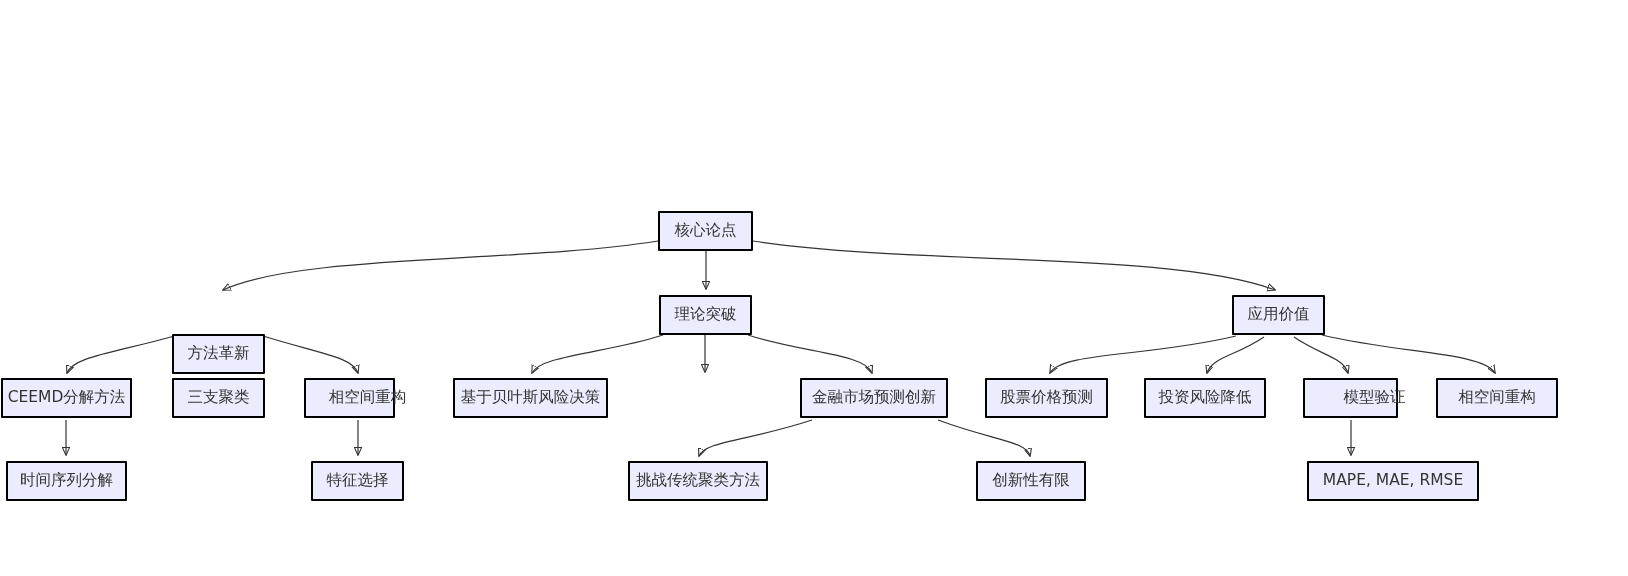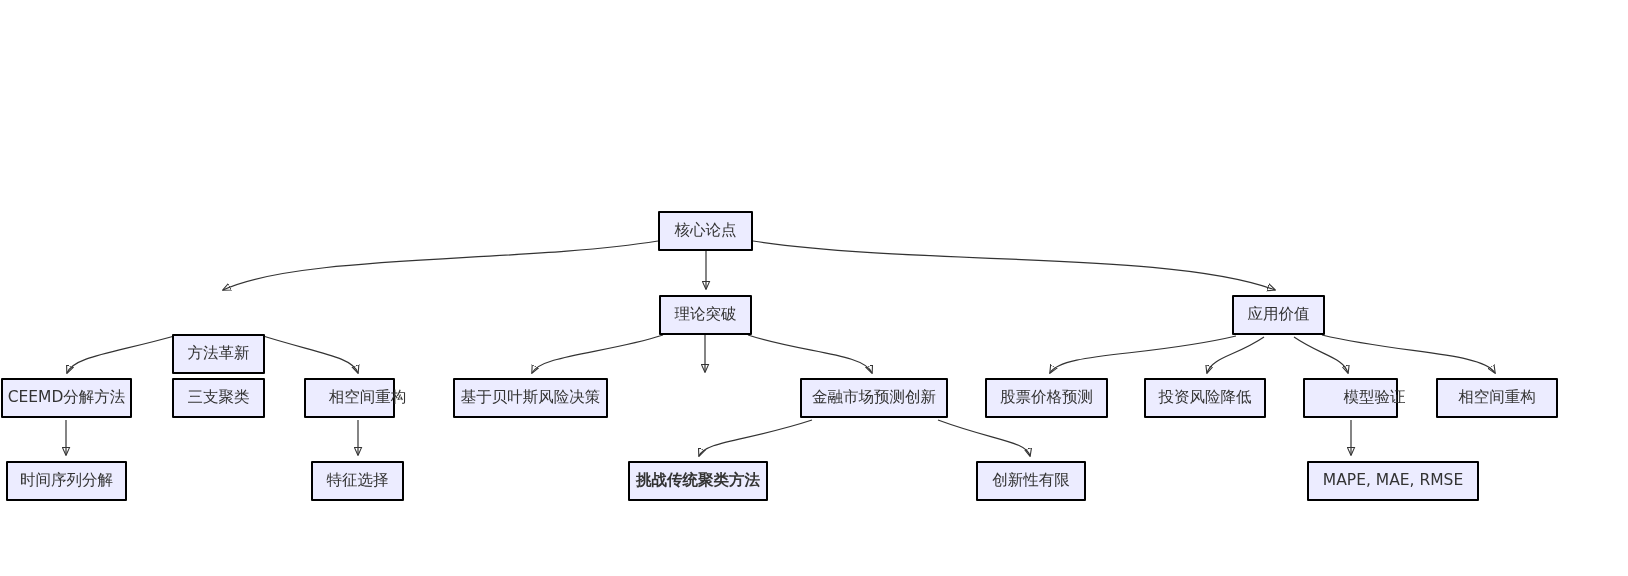--- a/index.html
+++ b/index.html
@@ -123,21 +123,21 @@
   <div class="node" style="left:1436px; top:378px; width:122px;">
     <span class="node-label">相空间重构</span>
   </div>
 
   <div class="node" style="left:6px; top:461px; width:121px;">
     <span class="node-label">时间序列分解</span>
   </div>
   <div class="node" style="left:311px; top:461px; width:93px;">
     <span class="node-label">特征选择</span>
   </div>
-  <div class="node" style="left:628px; top:461px; width:140px;font-weight:bold;">
+  <div class="node" style="left:628px; top:461px; width:140px;">
     <span class="node-label">挑战传统聚类方法</span>
   </div>
   <div class="node" style="left:976px; top:461px; width:110px;">
     <span class="node-label">创新性有限</span>
   </div>
   <div class="node" style="left:1279px; top:461px; width:172px;margin-left:28px;">
     <span class="node-label">MAPE, MAE, RMSE</span>
   </div>
 
 </div>

